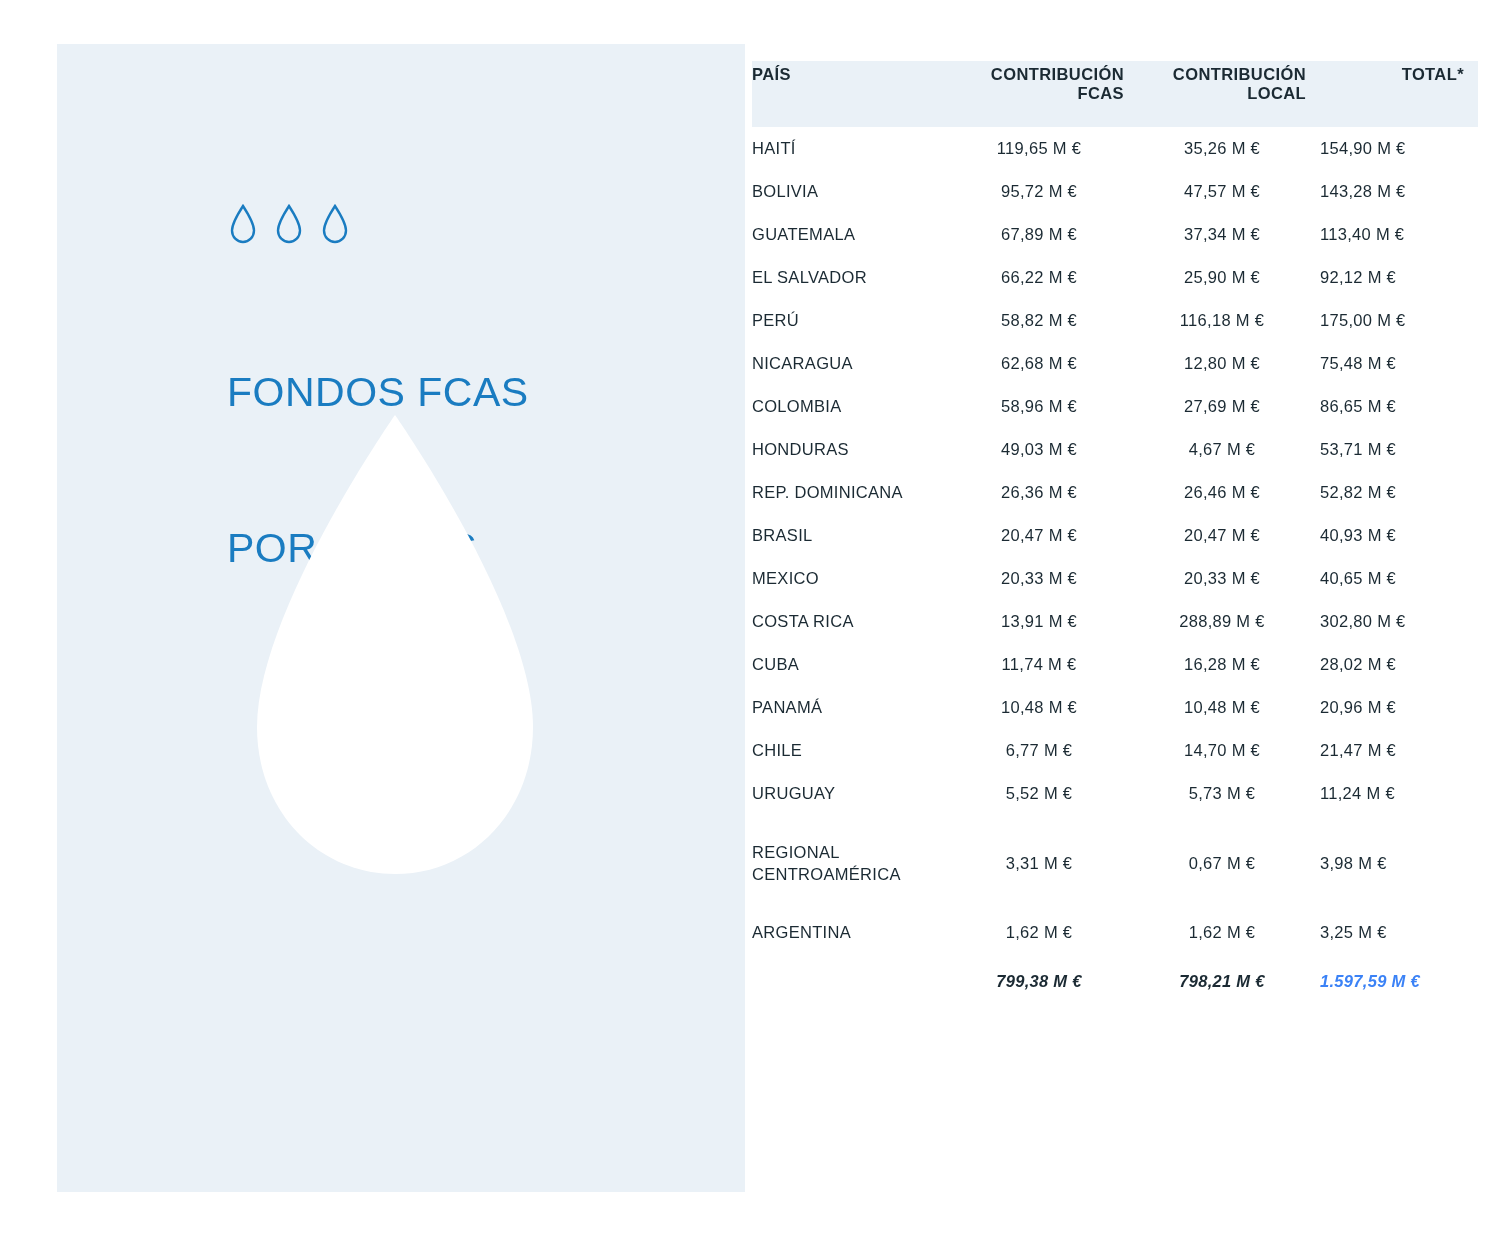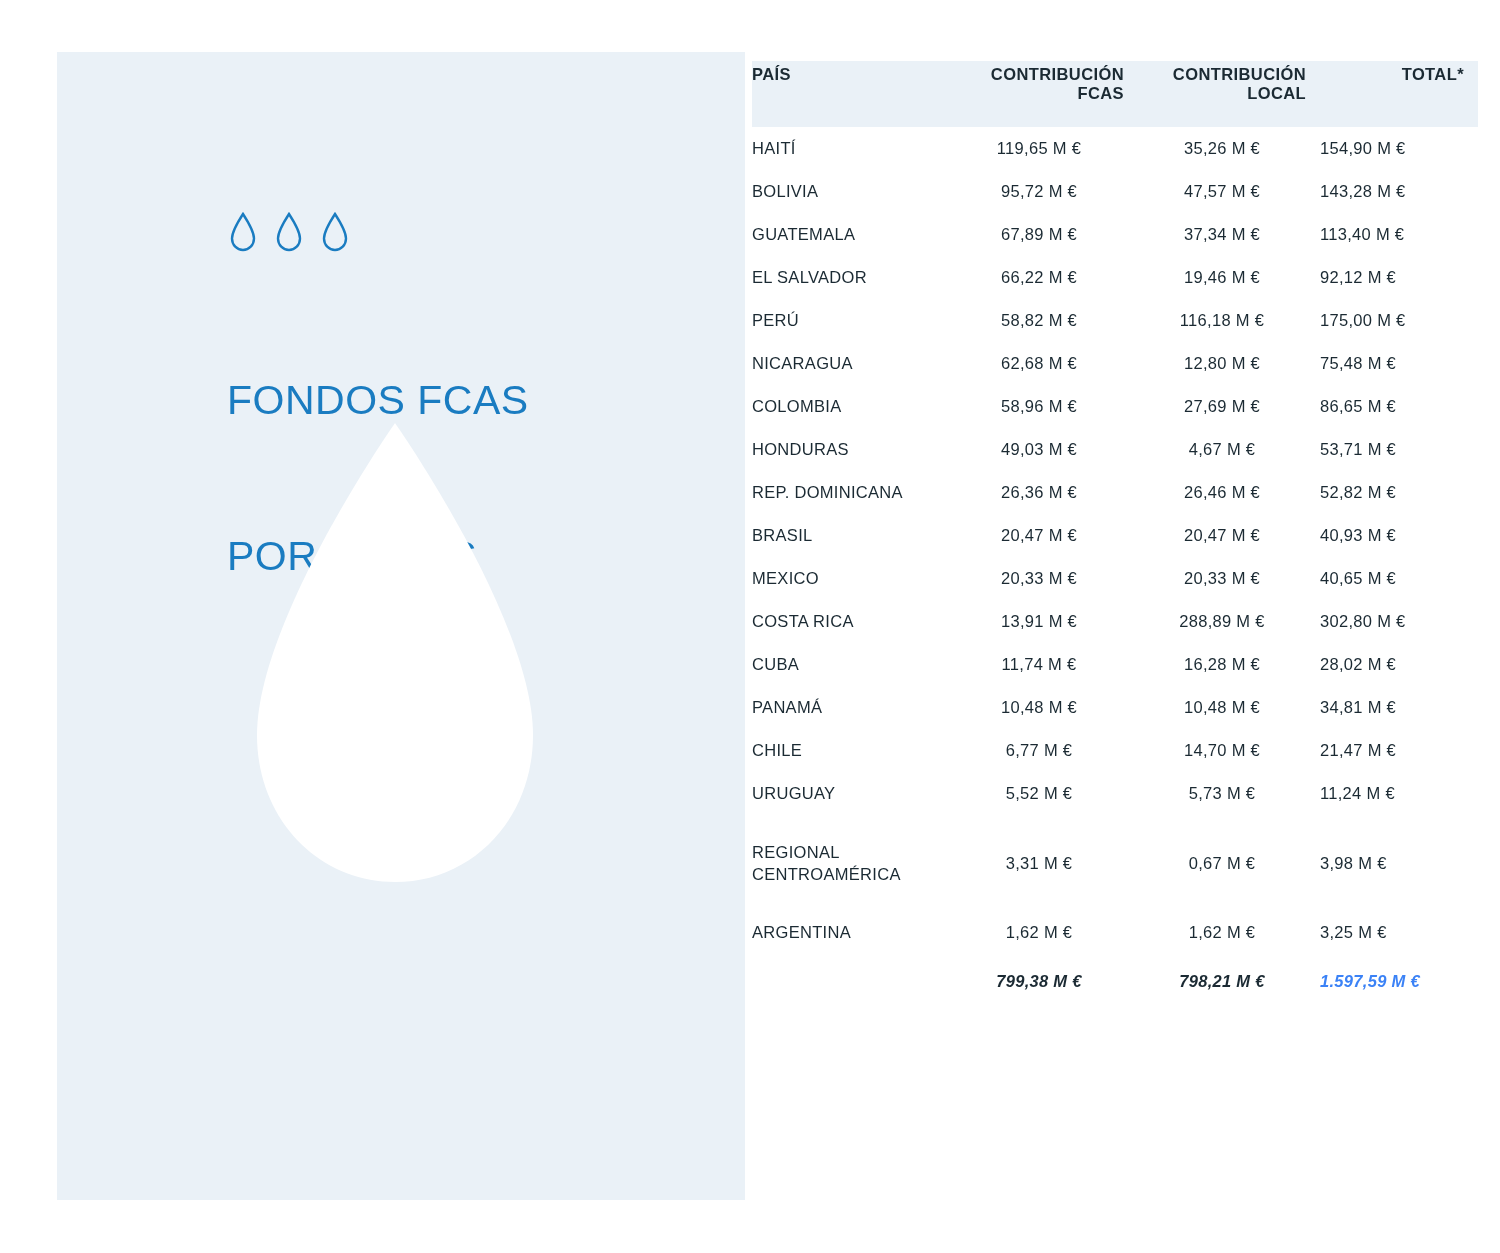--- a/index.html
+++ b/index.html
@@ -19,21 +19,21 @@
   .page {
     position: relative;
     width: 1500px;
     height: 1253px;
   }
 
   
   .left-panel {
     position: absolute;
     left: 57px;
-    top: 52px;
+    top: 44px;
     width: 688px;
     height: 1148px;
     background: #eaf1f7;
   }
 
   .drops-row {
     position: absolute;
     left: 172px;
     top: 160px;
     display: flex;
@@ -212,21 +212,21 @@
         </tr>
         <tr>
           <td class="country">GUATEMALA</td>
           <td class="num">67,89 M €</td>
           <td class="num">37,34 M €</td>
           <td class="total">113,40 M €</td>
         </tr>
         <tr>
           <td class="country">EL SALVADOR</td>
           <td class="num">66,22 M €</td>
-          <td class="num">19,46 M €</td>
+          <td class="num">25,90 M €</td>
           <td class="total">92,12 M €</td>
         </tr>
         <tr>
           <td class="country">PERÚ</td>
           <td class="num">58,82 M €</td>
           <td class="num">116,18 M €</td>
           <td class="total">175,00 M €</td>
         </tr>
         <tr>
           <td class="country">NICARAGUA</td>
@@ -273,21 +273,21 @@
         <tr>
           <td class="country">CUBA</td>
           <td class="num">11,74 M €</td>
           <td class="num">16,28 M €</td>
           <td class="total">28,02 M €</td>
         </tr>
         <tr>
           <td class="country">PANAMÁ</td>
           <td class="num">10,48 M €</td>
           <td class="num">10,48 M €</td>
-          <td class="total">34,81 M €</td>
+          <td class="total">20,96 M €</td>
         </tr>
         <tr>
           <td class="country">CHILE</td>
           <td class="num">6,77 M €</td>
           <td class="num">14,70 M €</td>
           <td class="total">21,47 M €</td>
         </tr>
         <tr>
           <td class="country">URUGUAY</td>
           <td class="num">5,52 M €</td>

